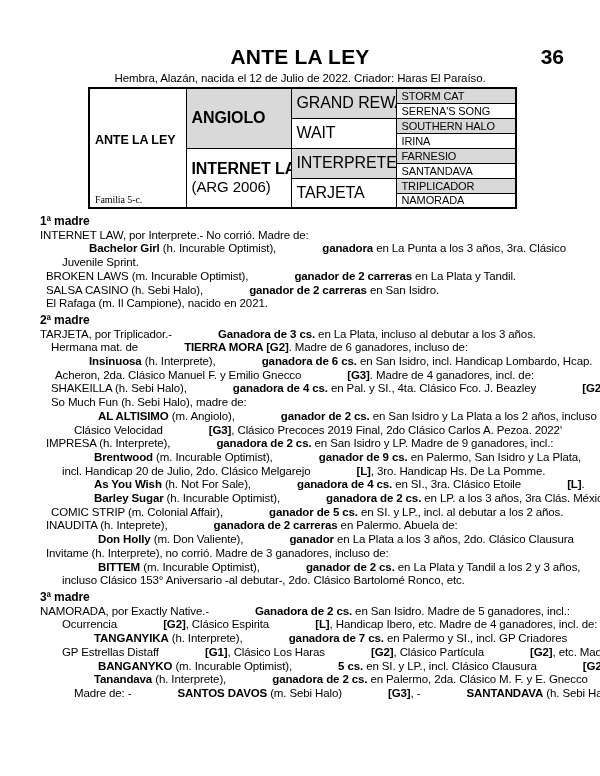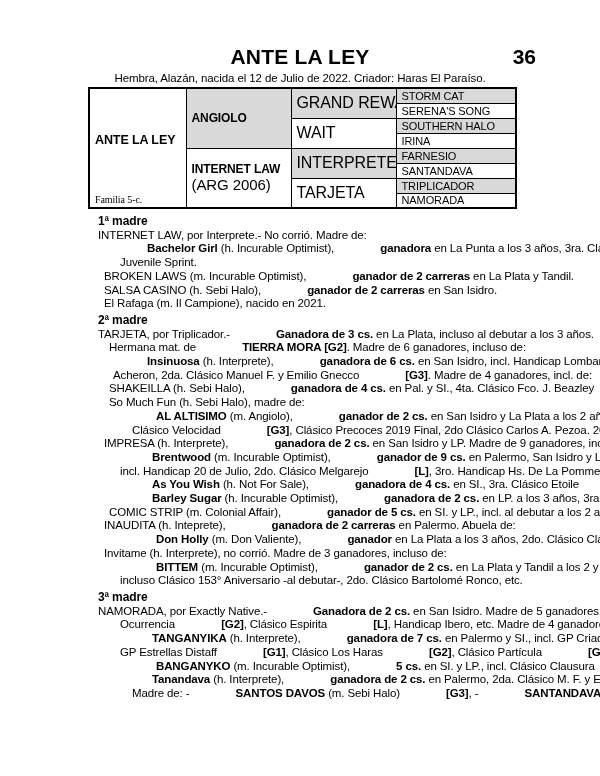--- a/index.html
+++ b/index.html
@@ -10,46 +10,46 @@
     -webkit-font-smoothing:antialiased;
   }
   .page { position:absolute; inset:0; }
 
   
   .header-row { position:relative; margin-top:45px; height:27px; }
   .title {
     text-align:center; font-size:21px; font-weight:bold; letter-spacing:.2px;
   }
   .page-number {
-    position:absolute; top:0; right:64px; font-size:21px; font-weight:bold;
+    position:absolute; top:0; right:36px; font-size:21px; font-weight:bold;
   }
   .subtitle { text-align:center; font-size:11.5px; margin-top:0; letter-spacing:-.1px; }
 
   
   table.pedigree {
     border-collapse:collapse; table-layout:fixed;
     margin:3px 0 0 88px; width:427px;
     border:2px solid #000;
   }
   table.pedigree td {
     border:1px solid #000; box-sizing:border-box;
     height:15px; padding:0 0 0 5px; vertical-align:middle;
     white-space:nowrap; overflow:hidden; letter-spacing:-.1px;
   }
   td.shaded { background:var(--shade, #d9d9d9); }
   td.subject-cell { position:relative; background:#fff; }
   .subject-name { position:absolute; top:44px; left:5px; font-weight:bold; font-size:12.5px; }
   .family { position:absolute; bottom:2px; left:5px; font-size:10px;font-family:Liberation Serif, serif; }
-  td.g1 .gname { font-weight:bold; font-size:12px; }
+  td.g1 .gname { font-weight:bold; font-size:16px; }
   td.g1 .gsub  { font-size:15px; }
   td.g2 { font-size:16px; }
   td.g3 { font-size:11px;margin-left:8px; }
 
   
-  .sections { margin:6px 0 0 98px; font-size:11.5px; line-height:13.7px; letter-spacing:-.12px; white-space:nowrap; }
+  .sections { margin:6px 0 0 40px; font-size:11.5px; line-height:13.7px; letter-spacing:-.12px; white-space:nowrap; }
   .section-heading { font-weight:bold; font-size:12px; margin-top:3px; }
   .line b { font-weight:bold;padding-left:43px; }
   .ind0 { padding-left:0; }
   .ind1 { padding-left:6px; }
   .ind2 { padding-left:11px; }
   .ind3 { padding-left:15px; }
   .ind4 { padding-left:22px; }
   .ind6 { padding-left:34px; }
 </style>
 </head>

